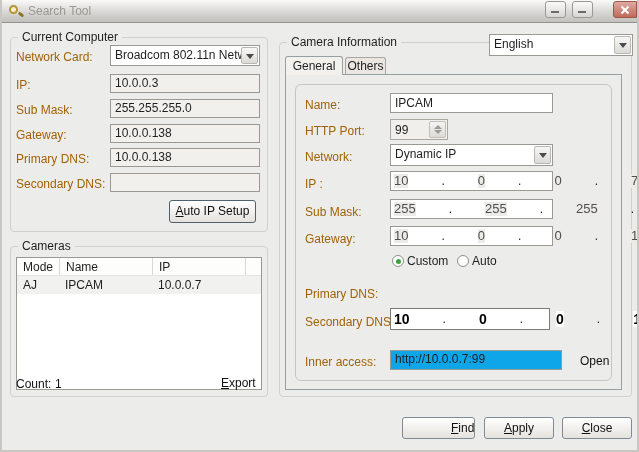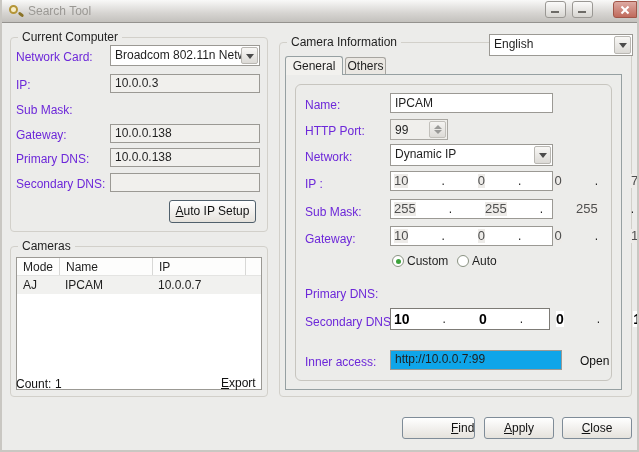--- a/index.html
+++ b/index.html
@@ -19,21 +19,21 @@
   .tb-btn{position:absolute;top:1px;width:21px;height:17px;border:1px solid #9a9894;border-radius:3px;
           background:linear-gradient(#fbfbfa,#d7d5d1);}
   .tb-btn .dash{position:absolute;left:5px;bottom:4px;width:8px;height:2px;background:#6d6b67;}
   .tb-close{position:absolute;top:1px;right:0;width:24px;height:17px;border:1px solid #a05548;
             border-radius:3px 0 0 3px;background:linear-gradient(#ddaaa2,#c06a5c);}
   .tb-close .x1,.tb-close .x2{position:absolute;left:6px;top:7px;width:10px;height:2px;background:#fff;}
   .tb-close .x1{transform:rotate(45deg);} .tb-close .x2{transform:rotate(-45deg);}
   
   .group{position:absolute;border:1px solid #d2d0ca;border-radius:4px;}
   .group-label{position:absolute;background:#ececea;padding:0 4px;font-size:12px;color:#1f1f1f;z-index:3;}
-  .flabel{position:absolute;font-size:12px;color:#6d28d9;white-space:nowrap;}
+  .flabel{position:absolute;font-size:12px;color:#a16207;white-space:nowrap;}
   
   .field{position:absolute;background:#f1f0ed;border:1px solid #9b9994;padding:0 4px;
          line-height:17px;height:19px;font-size:12px;overflow:hidden;white-space:nowrap;}
   .field.white{background:#fff;height:20px;line-height:18px;}
   .combo{position:absolute;background:#fff;border:1px solid #9b9994;height:21px;overflow:hidden;}
   .combo .combo-text{position:absolute;left:4px;top:2px;white-space:nowrap;font-size:12px;}
   .combo .combo-btn{position:absolute;right:1px;top:1px;bottom:1px;width:17px;border:1px solid #b9b7b2;
         border-radius:2px;background:linear-gradient(#f8f7f5,#dcdad6);}
   .chev{position:absolute;left:4px;top:6px;width:0;height:0;border-left:4px solid transparent;
         border-right:4px solid transparent;border-top:5px solid #4b4b4b;}
@@ -114,20 +114,21 @@
     <span class="combo-text">Broadcom 802.11n Netwo</span>
     <span class="combo-btn">
         <span class="chev"></span>
       </span>
   </div>
 
   <span class="flabel" style="left:14px;top:78px;">IP:</span>
   <div class="field" style="left:108px;top:74px;width:150px;">10.0.0.3</div>
 
   <span class="flabel" style="left:14px;top:103px;">Sub Mask:</span>
+  <div class="field" style="left:108px;top:99px;width:150px;">255.255.255.0</div>
 
   <span class="flabel" style="left:14px;top:128px;">Gateway:</span>
   <div class="field" style="left:108px;top:124px;width:150px;">10.0.0.138</div>
 
   <span class="flabel" style="left:14px;top:152px;">Primary DNS:</span>
   <div class="field" style="left:108px;top:148px;width:150px;">10.0.0.138</div>
 
   <span class="flabel" style="left:14px;top:177px;">Secondary DNS:</span>
   <div class="field" style="left:108px;top:173px;width:150px;"></div>
 

